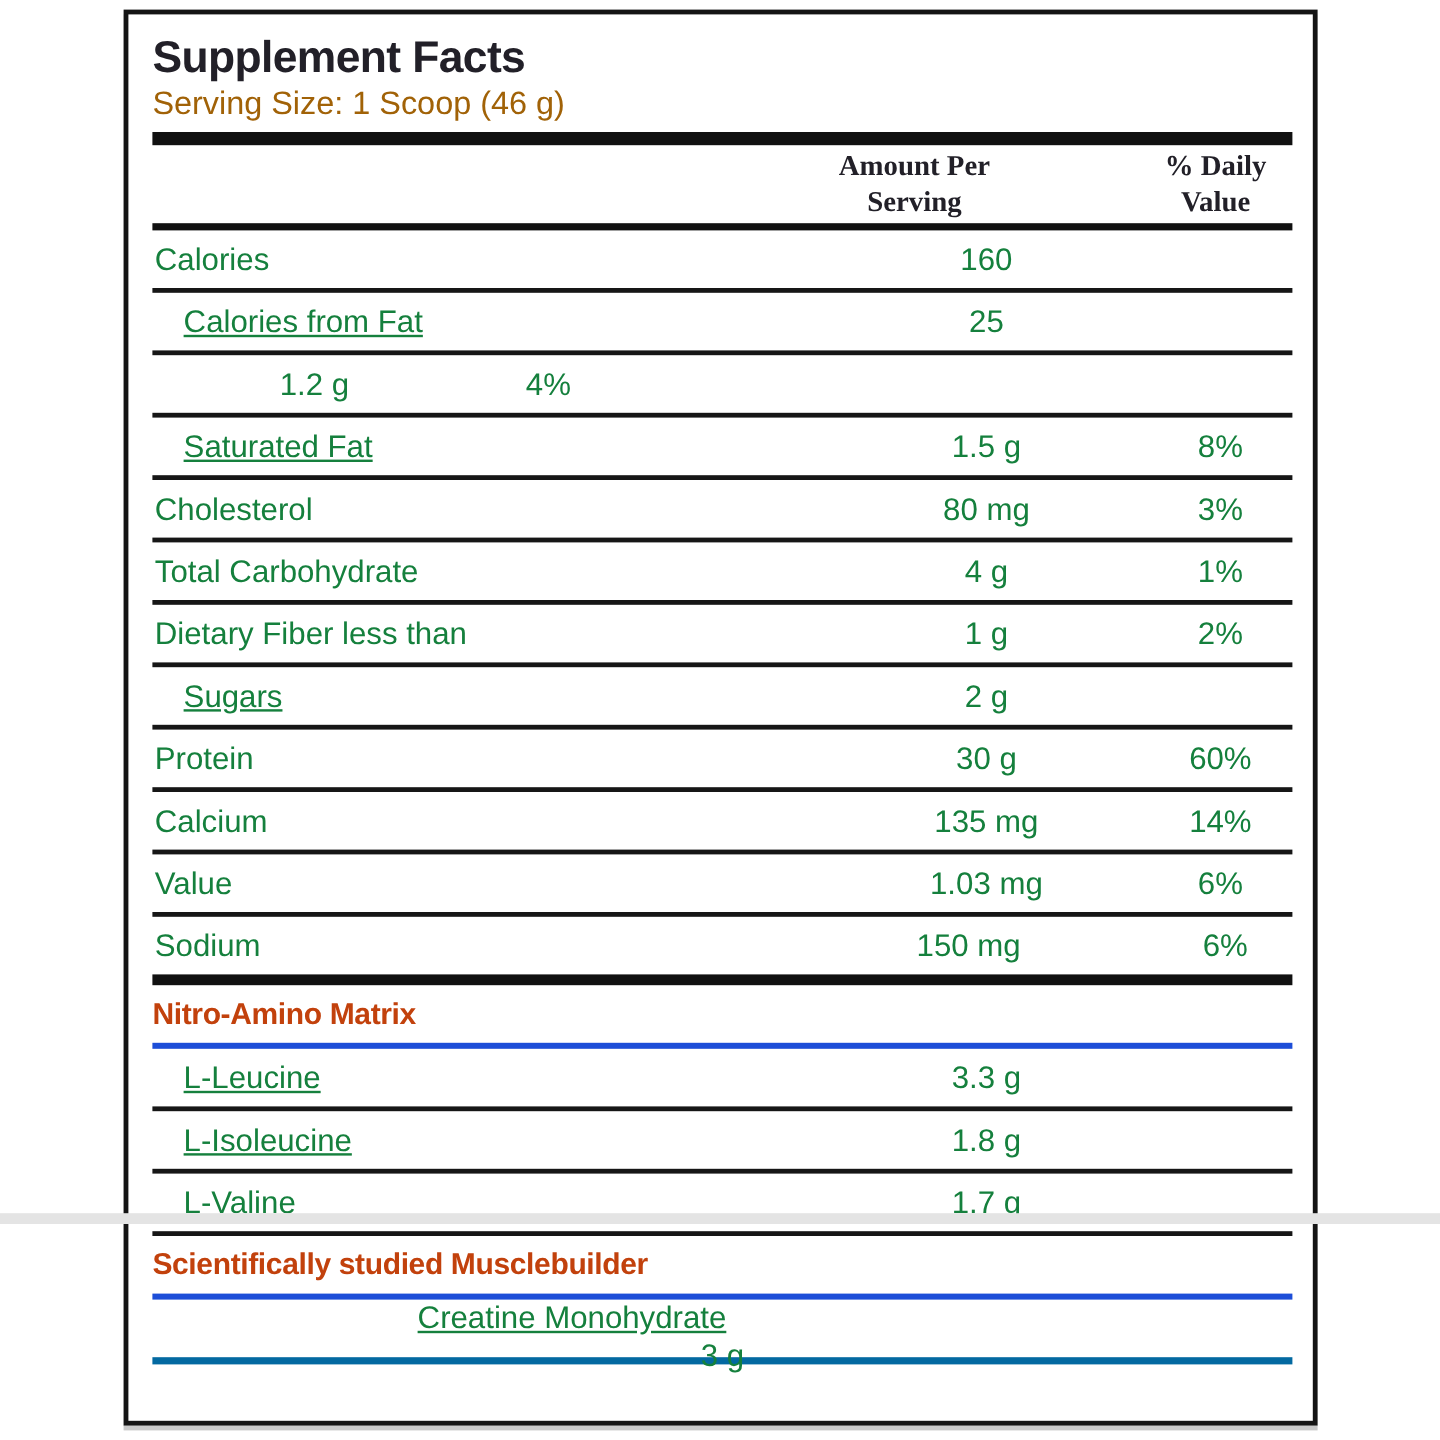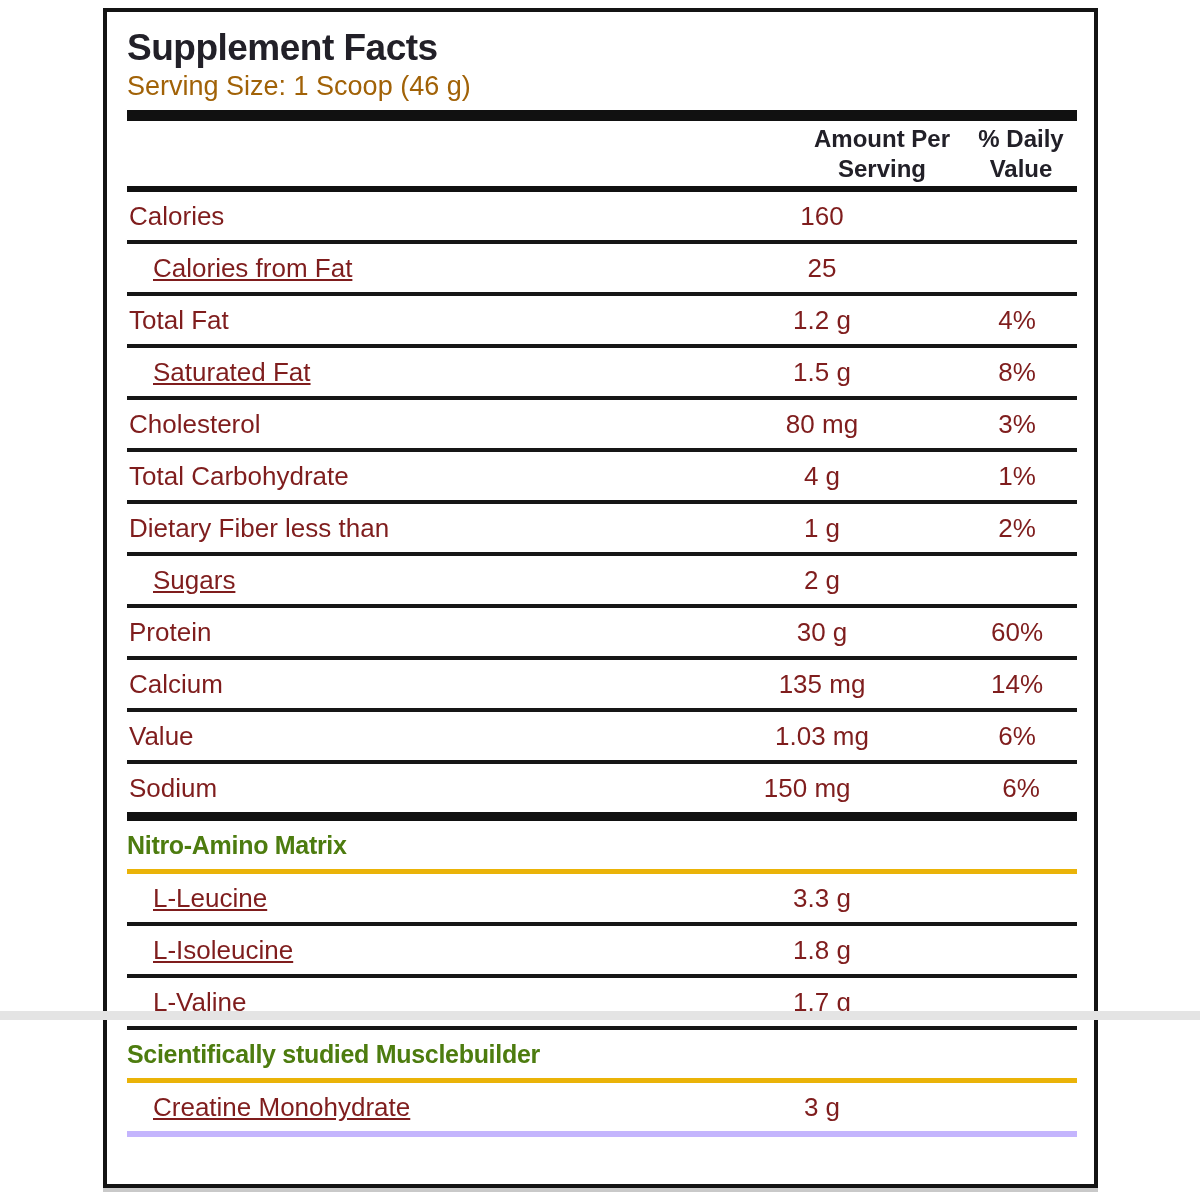--- a/index.html
+++ b/index.html
@@ -62,50 +62,51 @@
     align-items: center;
     height: 65px;
     border-bottom: 6px solid #111111;
     font-weight: bold;
     font-size: 24px;
     line-height: 30px;
     color: #222028;
   }
   .header-row .col-amount, .header-row .col-dv {
     display: flex;
-    justify-content: flex-end;
+    justify-content: flex-start;
+    font-family: Liberation Serif, serif;
   }
   .hdr-amount-text { max-width: 150px; text-align: center; }
   .hdr-dv-text     { max-width: 112px; text-align: center; }
 
   .row {
     display: flex;
     align-items: center;
     height: 48px;
     border-bottom: 4px solid #161616;
     font-size: 26px;
-    color: #7f1d1d;
+    color: #15803d;
   }
   .row .cell.name { box-sizing: border-box; width: 560px; padding-left: 2px; white-space: nowrap; }
   .row.indent .cell.name { padding-left: 26px; text-decoration: underline; }
   .row .cell.amount { width: 270px; text-align: center; }
   .row .cell.dv { width: 120px; text-align: center; }
   .main-rows .row:last-child { border-bottom: none; gap: 32px; }
 
   .section-heading {
     display: flex;
     align-items: center;
     height: 48px;
-    border-bottom: 5px solid #eab308;
+    border-bottom: 5px solid #1d4ed8;
     font-size: 25px;
     font-weight: bold;
     letter-spacing: -0.3px;
-    color: #4d7c0f;
-  }
-  .sections .row:last-child { border-bottom: 6px solid #c4b5fd; }
+    color: #c2410c;
+  }
+  .sections .row:last-child { border-bottom: 6px solid #0369a1; flex-direction: column; }
 
   .bottom-strip {
     position: absolute;
     left: 0;
     bottom: 0;
     width: 1200px;
     height: 9px;
     background: #e4e4e4;
   }
 </style>
@@ -135,21 +136,20 @@
           <span class="cell name">Calories</span>
           <span class="cell amount">160</span>
           <span class="cell dv"></span>
         </div>
         <div class="row indent">
           <span class="cell name">Calories from Fat</span>
           <span class="cell amount">25</span>
           <span class="cell dv"></span>
         </div>
         <div class="row">
-          <span class="cell name">Total Fat</span>
           <span class="cell amount">1.2 g</span>
           <span class="cell dv">4%</span>
         </div>
         <div class="row indent">
           <span class="cell name">Saturated Fat</span>
           <span class="cell amount">1.5 g</span>
           <span class="cell dv">8%</span>
         </div>
         <div class="row">
           <span class="cell name">Cholesterol</span>

